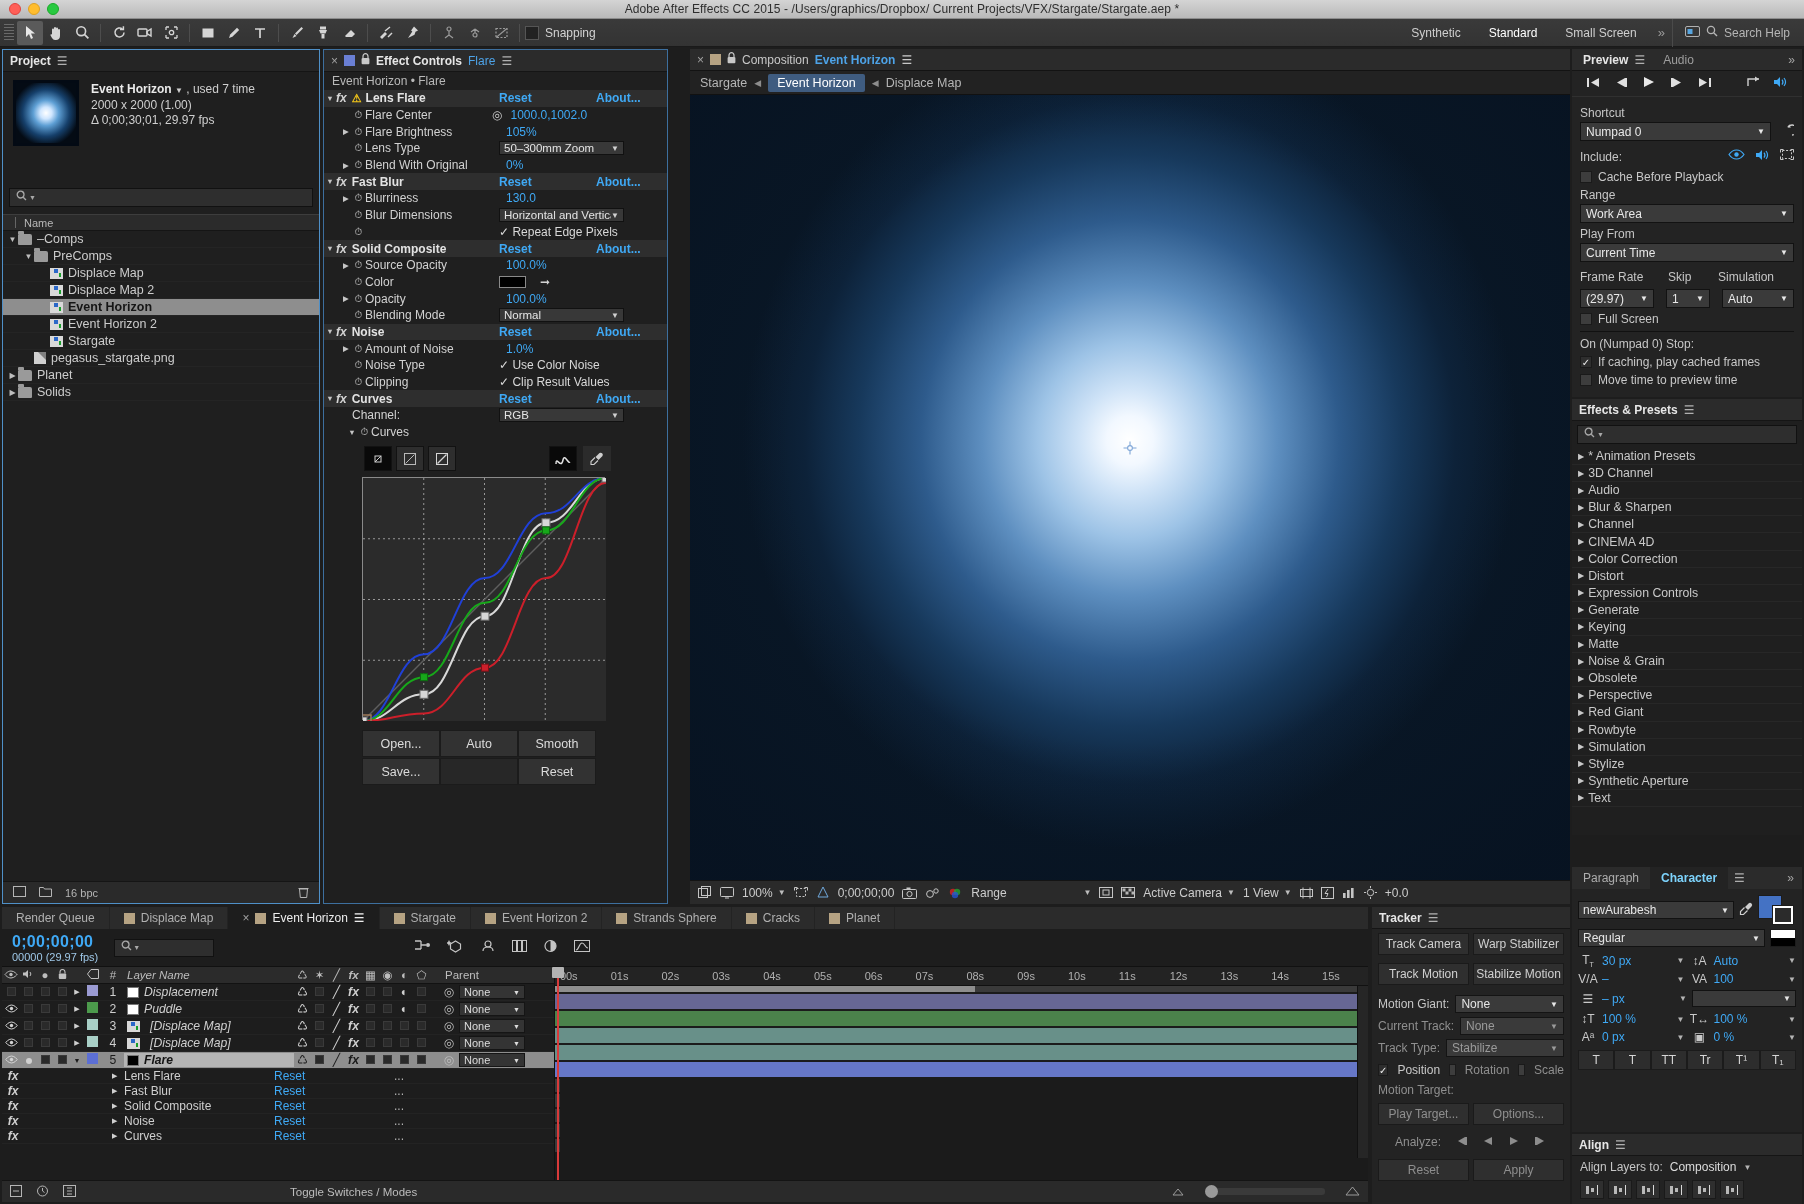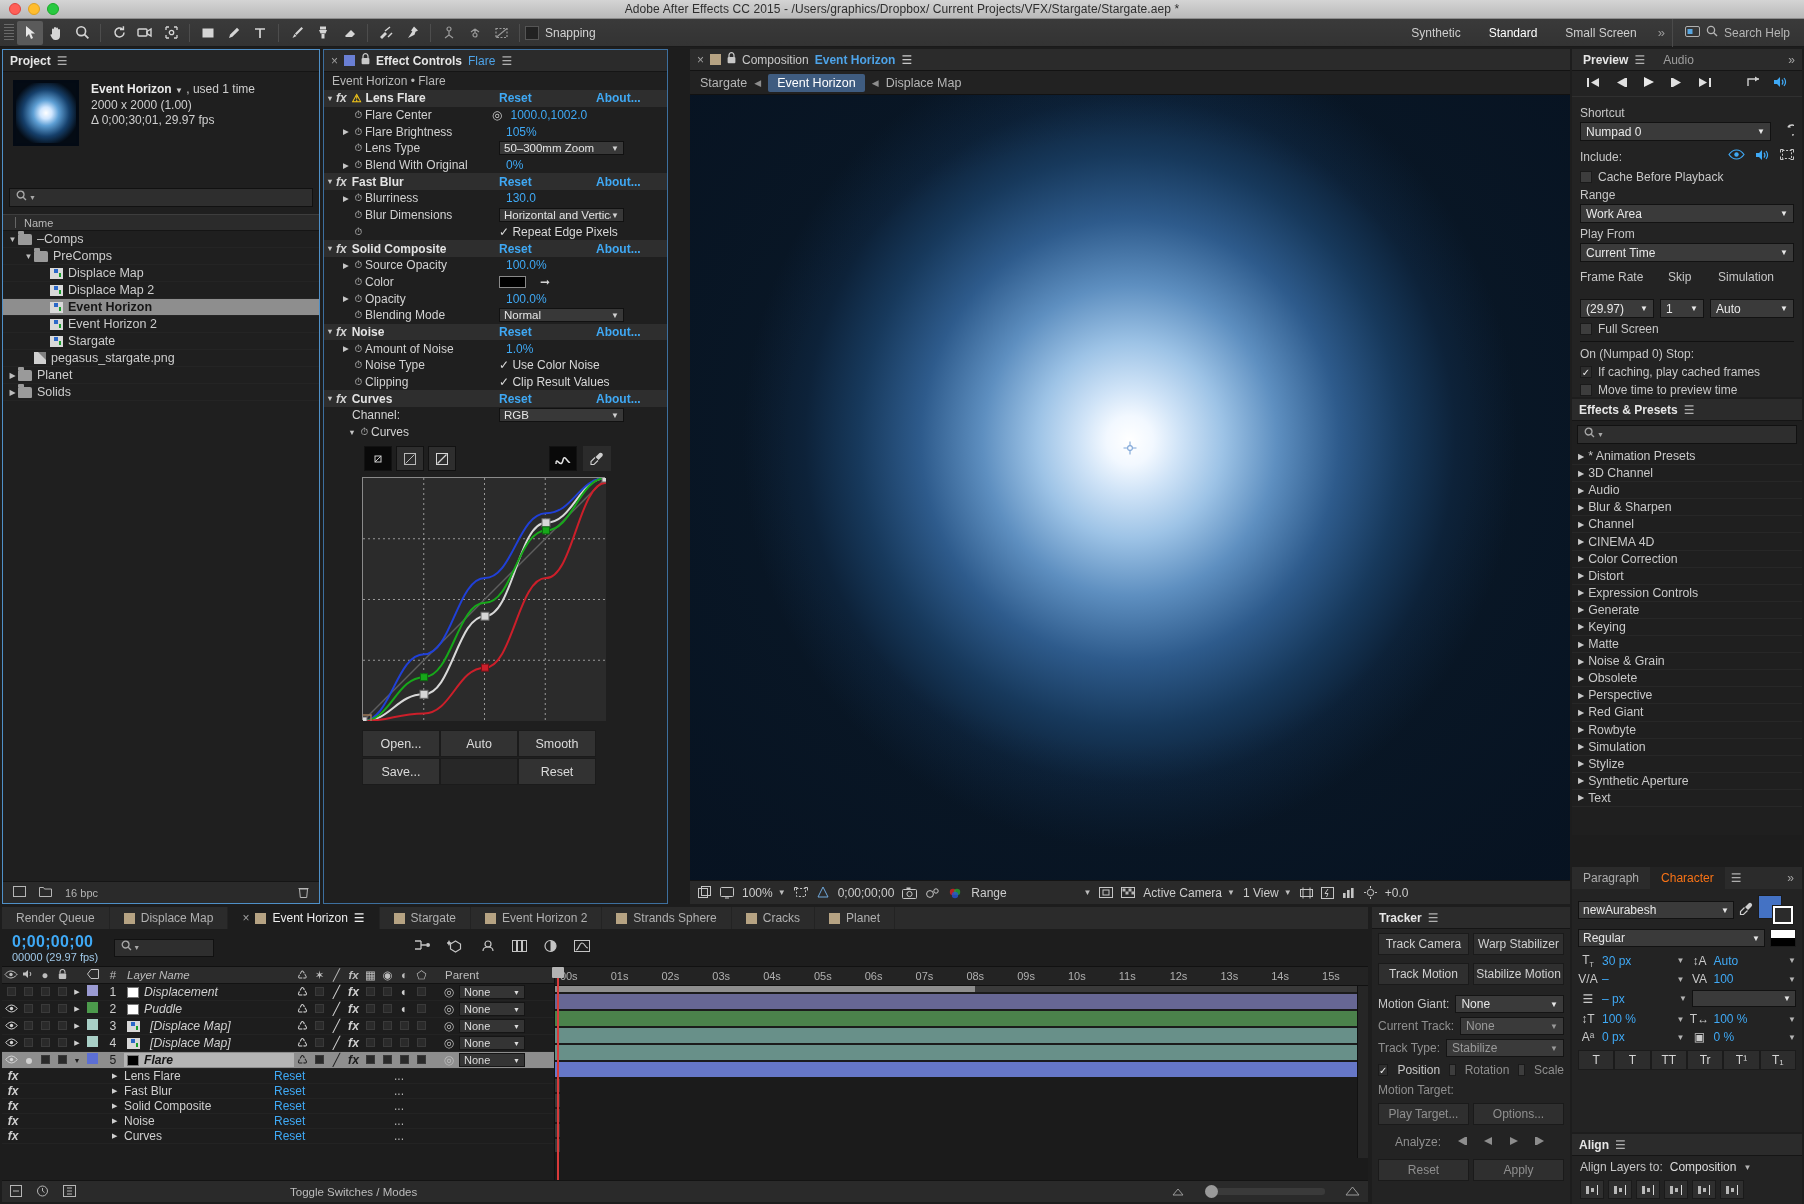--- a/index.html
+++ b/index.html
@@ -183,21 +183,21 @@
   #fxpresets{ right:2px; top:352px; width:230px; height:436px; background:#1f1f1f;}
   .fp-search{ margin:4px 5px; height:19px; background:#2e2e2e; border:1px solid #111;
               display:flex;align-items:center;padding:0 6px;color:#9a9a9a;font-size:12px;}
   .fp-item{ height:17.1px; display:flex;align-items:center; gap:4px; font-size:12.3px;
             color:#c9c9c9; border-bottom:1px solid #272727; padding-left:6px; cursor:pointer;}
   .fp-item .ar{ font-size:8px; color:#c9c9c9; }
 
   #charpanel{ right:2px; top:820px; width:230px; height:265px; background:#232323;}
   .ch-tabs{ height:22px; display:flex; align-items:center; background:#2b2b2b; font-size:12px;}
   .ch-tab{ padding:0 11px; height:22px; display:flex;align-items:center; color:#adadad; cursor:pointer;}
-  .ch-tab.on{ background:#232323; color:#f97316; font-weight:normal;}
+  .ch-tab.on{ background:#232323; color:#7dd3fc; font-weight:bold;}
   .ch-body{ padding:6px; }
   .ch-row{ display:flex; align-items:center; gap:5px; margin-bottom:4px;}
   .ch-sel{ flex:1; height:18px; background:#3a3a3a;border:1px solid #121212;color:#e6e6e6;
            display:flex;align-items:center;justify-content:space-between;padding:0 4px;font-size:12px;}
   .ch-fld{ display:flex;align-items:center;gap:4px; width:50%;}
   .ch-ic{ width:20px;text-align:center;color:#c9c9c9;font-size:12px;}
   .ch-num{ color:#3fa9f5; font-size:12px; min-width:40px;}
   .ch-cv{ font-size:8px;color:#b4b4b4;margin-left:auto;}
   .ch-btnrow{ display:flex; gap:0px; margin-top:6px; }
   .ch-b{ flex:1;height:20px;background:#2d2d2d;border:1px solid #1b1b1b;color:#d6d6d6;
@@ -402,21 +402,21 @@
         <span class="tname">Project</span>
         <span class="menu-ic">☰</span>
       </div>
       <div class="proj-info">
         <div class="thumb">
             <div class="glow"></div>
           </div>
         <div class="proj-meta">
           <div><span class="nm">Event Horizon</span>
                <span style="font-size:8px;">▼</span>
-               <span>, used 1 time</span></div>
+               <span>, used 7 time</span></div>
           <div>2000 x 2000 (1.00)</div>
           <div>Δ 0;00;30;01, 29.97 fps</div>
         </div>
       </div>
       <div class="proj-search">
         <span>
           <svg width="12" height="12" viewBox="0 0 12 12">
               <circle cx="4.6" cy="4.6" r="3.4" fill="none" stroke="#a8a8a8" stroke-width="1.3"></circle>
               <line x1="7.2" y1="7.2" x2="10" y2="10" stroke="#a8a8a8" stroke-width="1.3"></line>
             </svg>
@@ -984,21 +984,21 @@
         <div class="pv-lab">Play From</div>
         <div class="pv-select">
           <span>Current Time</span>
             <span style="font-size:8px">▼</span>
         </div>
         <div class="pv-row" style="margin-top:4px">
           <span class="pv-lab" style="width:80px">Frame Rate</span>
           <span class="pv-lab" style="width:42px">Skip</span>
           <span class="pv-lab">Simulation</span>
         </div>
-        <div class="pv-row" style="margin-top:13px;gap:6px">
+        <div class="pv-row" style="margin-top:3px;gap:12px">
           <div class="pv-select" style="width:74px">
             <span>(29.97)</span>
               <span style="font-size:8px">▼</span>
           </div>
           <div class="pv-select" style="width:44px">
             <span>1</span>
               <span style="font-size:8px">▼</span>
           </div>
           <div class="pv-select" style="flex:1">
             <span>Auto</span>

